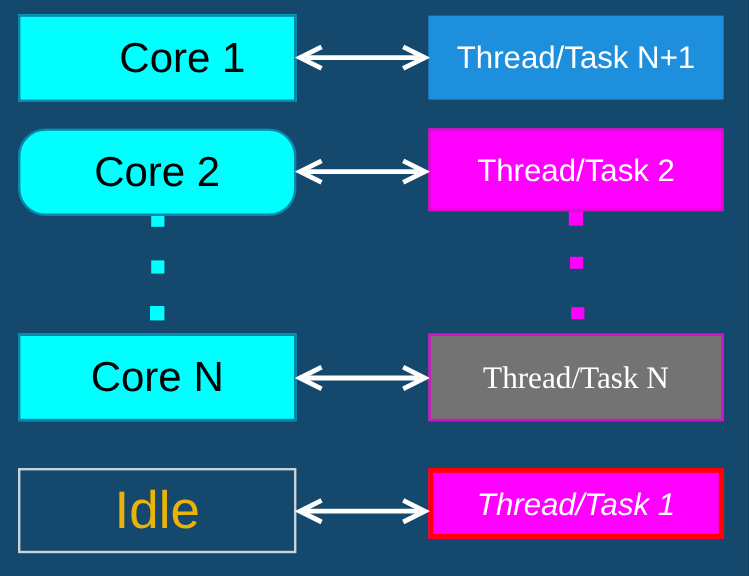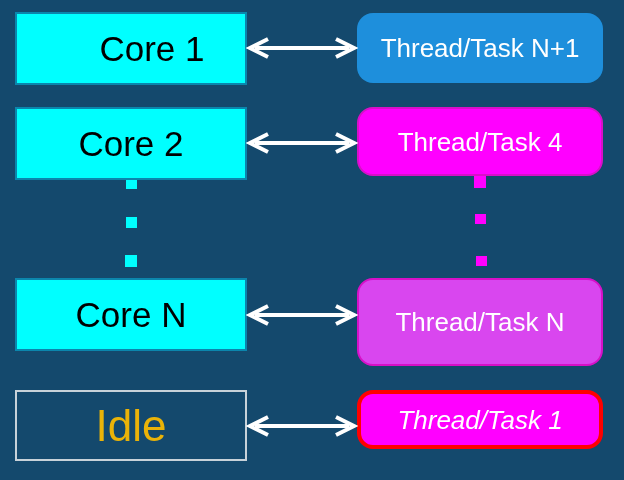--- a/index.html
+++ b/index.html
@@ -27,53 +27,53 @@
   
   .core {
     left: 15px;
     width: 232px;
     background: #00ffff;
     border: 2px solid #0b86ad;
     color: #000000;
     font-size: 35px;
   }
   .core-1 { top: 12px;  height: 73px; padding-left: 42px; }
-  .core-2 { top: 107px; height: 73px; }
+  .core-2 { top: 107px; height: 73px; border-radius: 23px; }
   .core-n { top: 278px; height: 73px; }
   .idle {
     left: 15px;
     width: 232px;
     top: 390px;
     height: 71px;
     background: transparent;
     border: 2px solid #c8d2d9;
     color: #eab308;
     font-size: 44px;
   }
   
   .thread {
     left: 357px;
     width: 246px;
     color: #ffffff;
     font-size: 26px;
-    border-radius: 16px;
   }
   .thread-n1 {
     top: 13px; height: 70px;
     background: #1e8fdc;
   }
   .thread-2 {
     top: 107px; height: 69px;
     background: #ff00ff;
     border: 2px solid #d710c8;
   }
   .thread-n {
-    top: 278px; height: 88px;
-    background: #d946ef;
+    top: 278px; height: 73px;
+    background: #737373;
     border: 2px solid #d710c8;
+    font-family: Liberation Serif, serif;
   }
   .thread-1 {
     top: 390px; height: 59px;
     background: #ff00ff;
     border: 4px solid #ff0000;
     font-style: italic;
   }
   
   .dot {
     position: absolute;
@@ -114,21 +114,21 @@
     <span>Core N</span>
   </div>
   <div class="box idle">
     <span>Idle</span>
   </div>
 
   <div class="box thread thread-n1">
     <span>Thread/Task N+1</span>
   </div>
   <div class="box thread thread-2">
-    <span>Thread/Task 4</span>
+    <span>Thread/Task 2</span>
   </div>
   <div class="box thread thread-n">
     <span>Thread/Task N</span>
   </div>
   <div class="box thread thread-1">
     <span>Thread/Task 1</span>
   </div>
 
   <div class="dot dot-cyan dl-1"></div>
   <div class="dot dot-cyan dl-2"></div>

